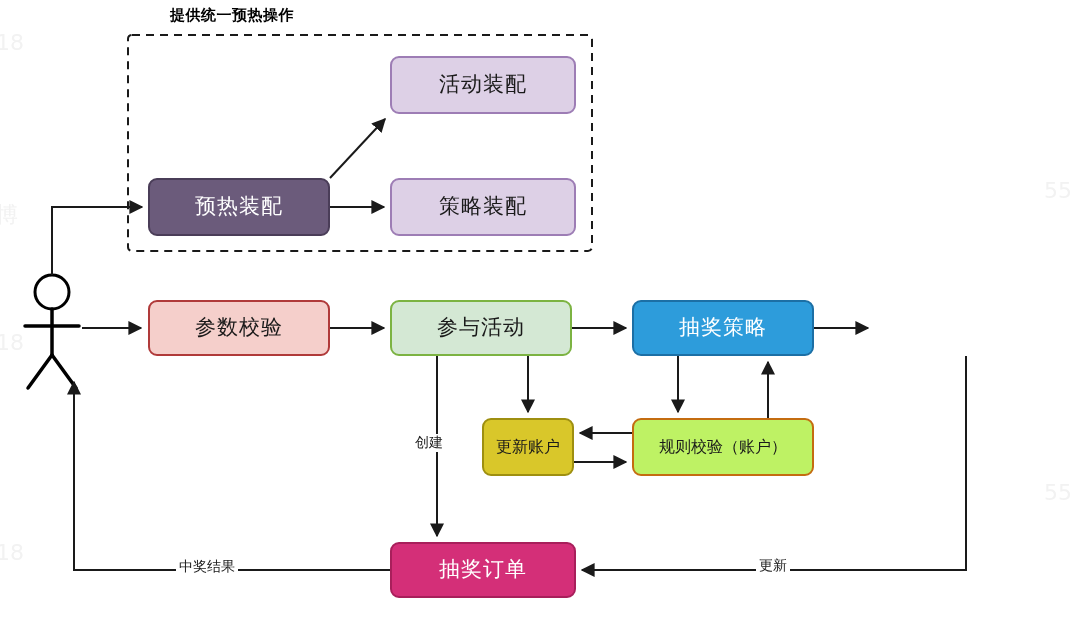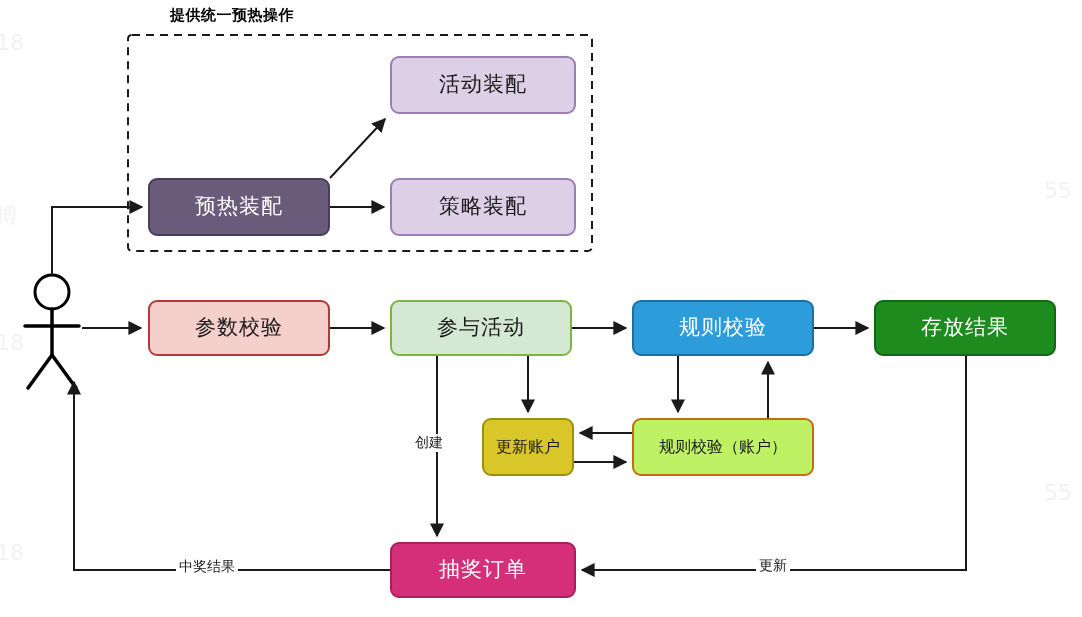--- a/index.html
+++ b/index.html
@@ -139,26 +139,23 @@
 
   <div class="node" style="left:148px; top:300px; width:182px; height:56px; background:#f5cfcb; border-color:#b03a3a; color:#1a1a1a;">
     <span>参数校验</span>
   </div>
 
   <div class="node" style="left:390px; top:300px; width:182px; height:56px; background:#d4e8d4; border-color:#7cb342; color:#1a1a1a;">
     <span>参与活动</span>
   </div>
 
   <div class="node" style="left:632px; top:300px; width:182px; height:56px; background:#2d9cdb; border-color:#1c6fa5; color:#ffffff;">
-    <span>规则校验</span>
+    <span>抽奖策略</span>
   </div>
 
-  <div class="node" style="left:874px; top:300px; width:182px; height:56px; background:#1e8b1e; border-color:#146614; color:#ffffff;">
-    <span>存放结果</span>
-  </div>
 
   <div class="node" style="left:482px; top:418px; width:92px; height:58px; background:#d9c72a; border-color:#9e8f10; color:#1a1a1a; font-size:16px; letter-spacing:0;">
     <span>更新账户</span>
   </div>
 
   <div class="node" style="left:632px; top:418px; width:182px; height:58px; background:#bef264; border-color:#c46c10; color:#1a1a1a; font-size:16px; letter-spacing:0;">
     <span>规则校验（账户）</span>
   </div>
 
   <div class="node" style="left:390px; top:542px; width:186px; height:56px; background:#d42f78; border-color:#a81f5b; color:#ffffff;">

